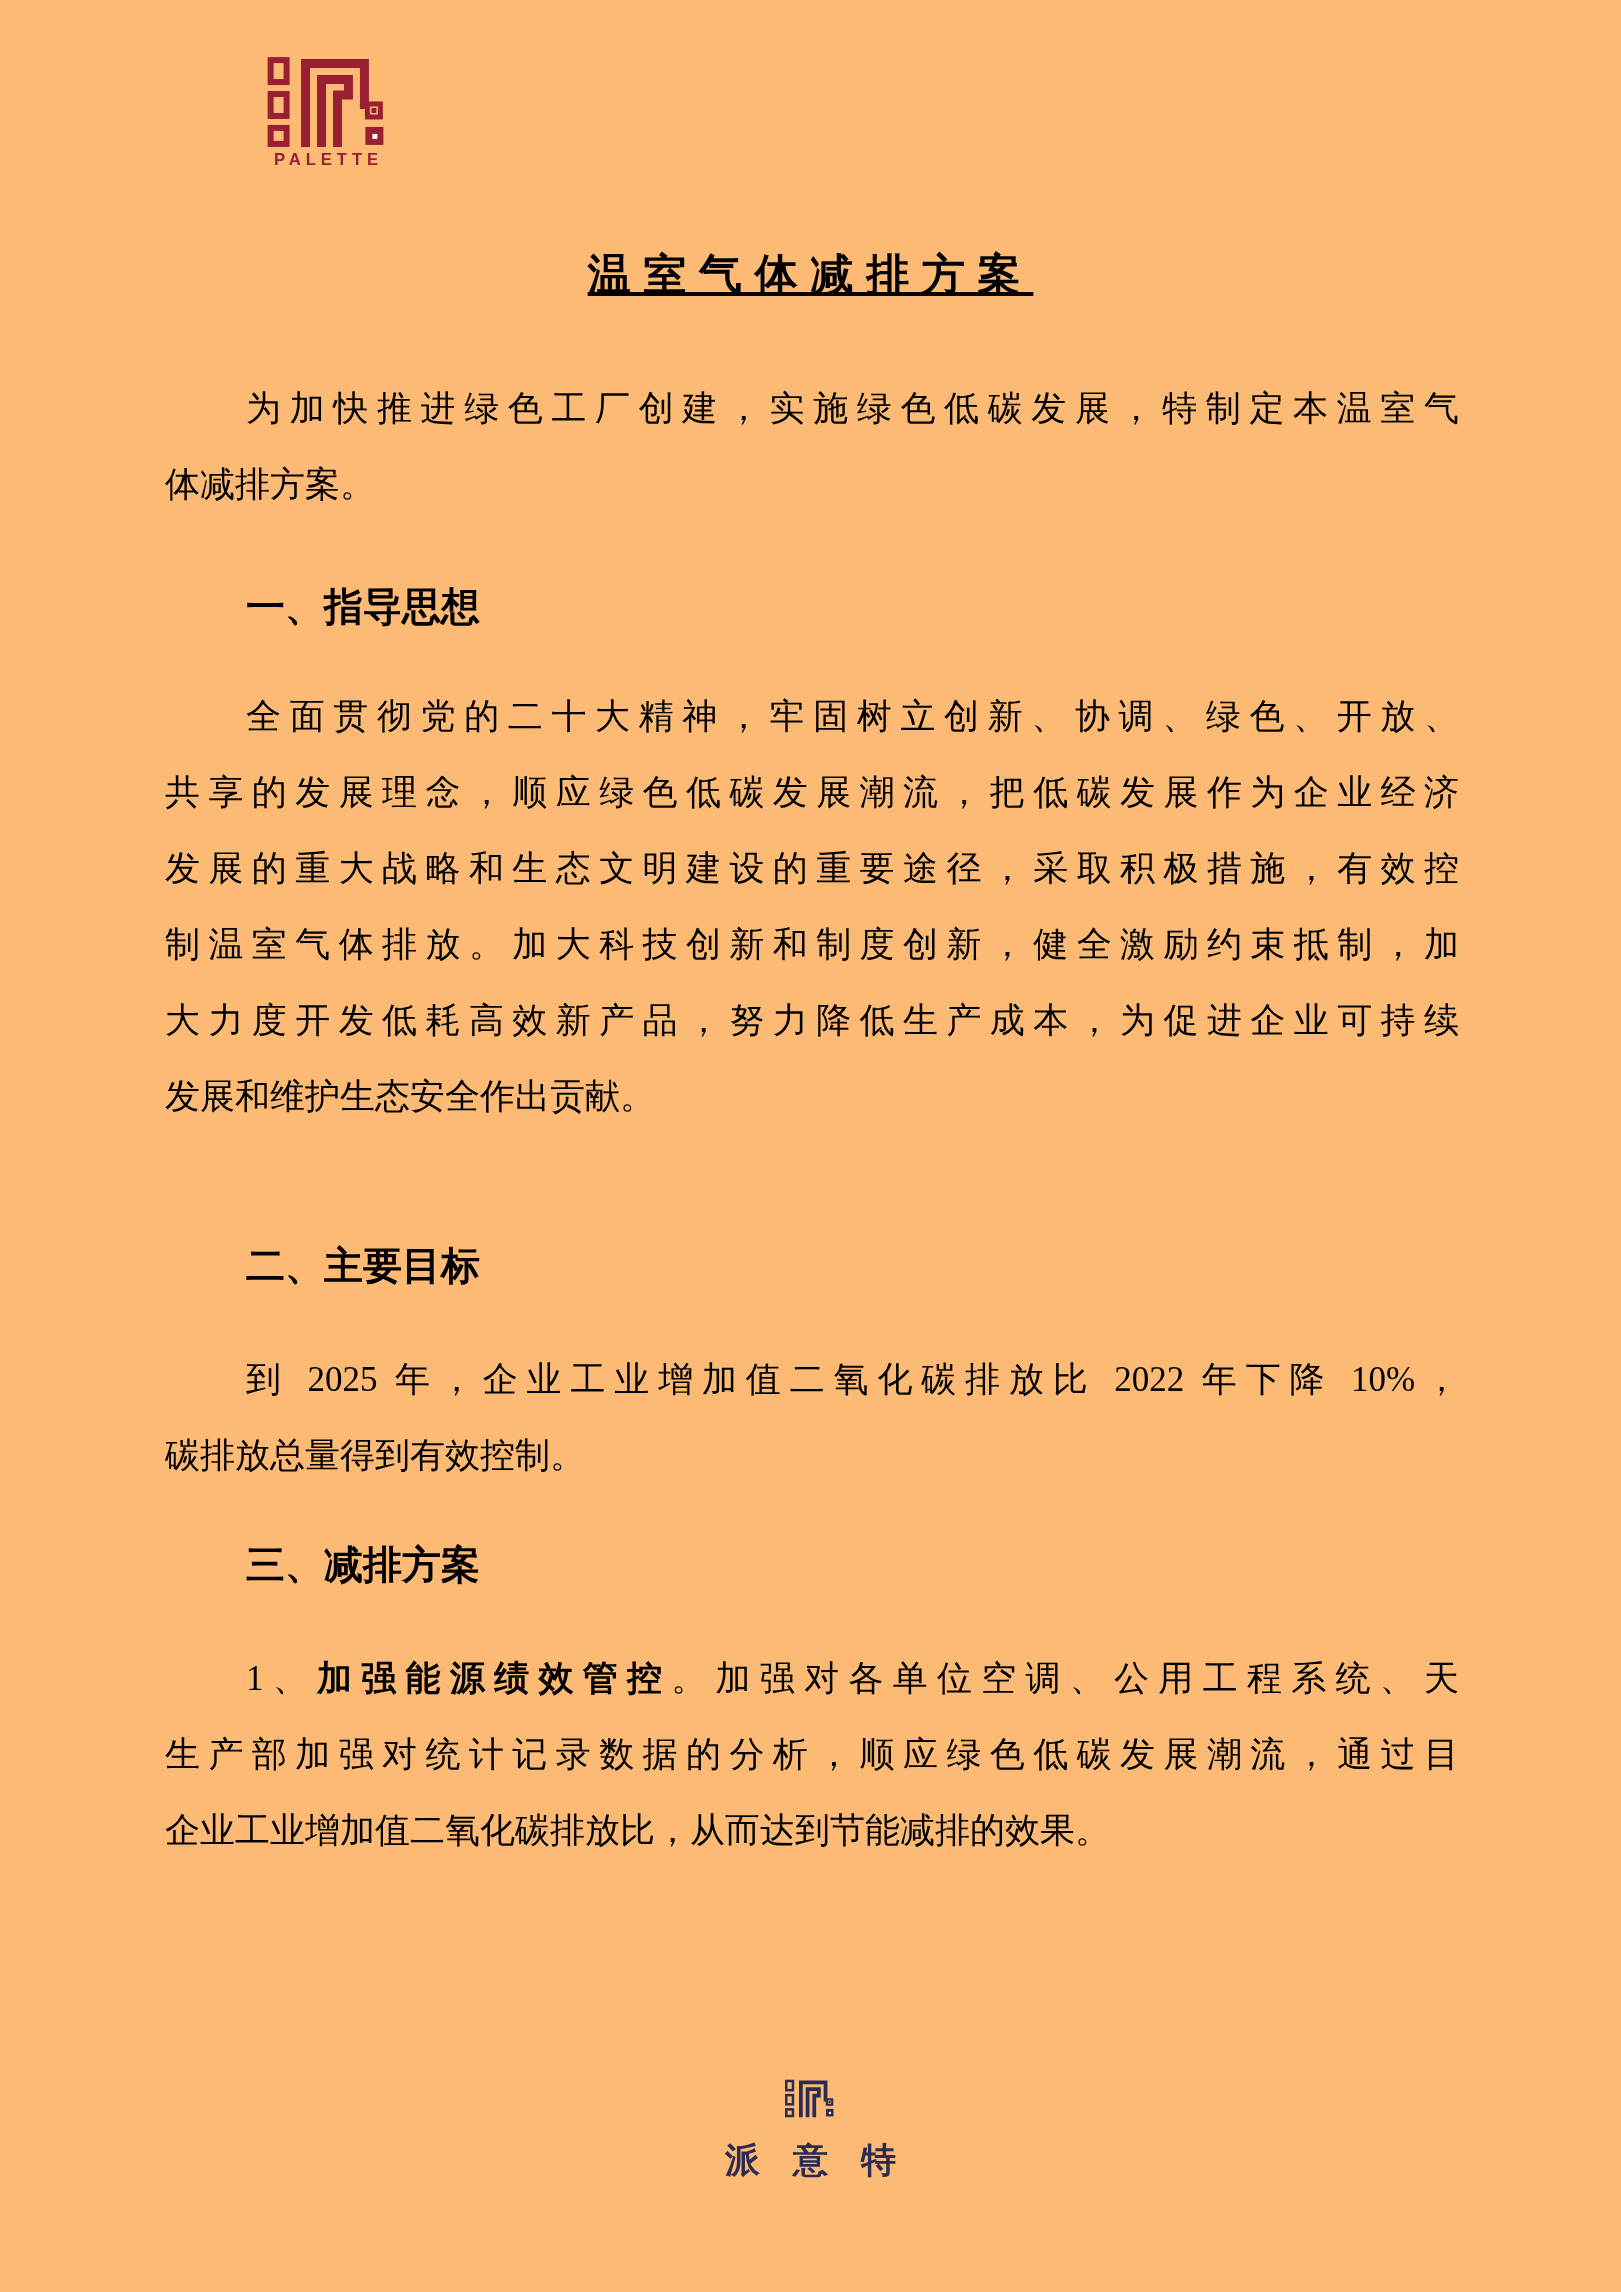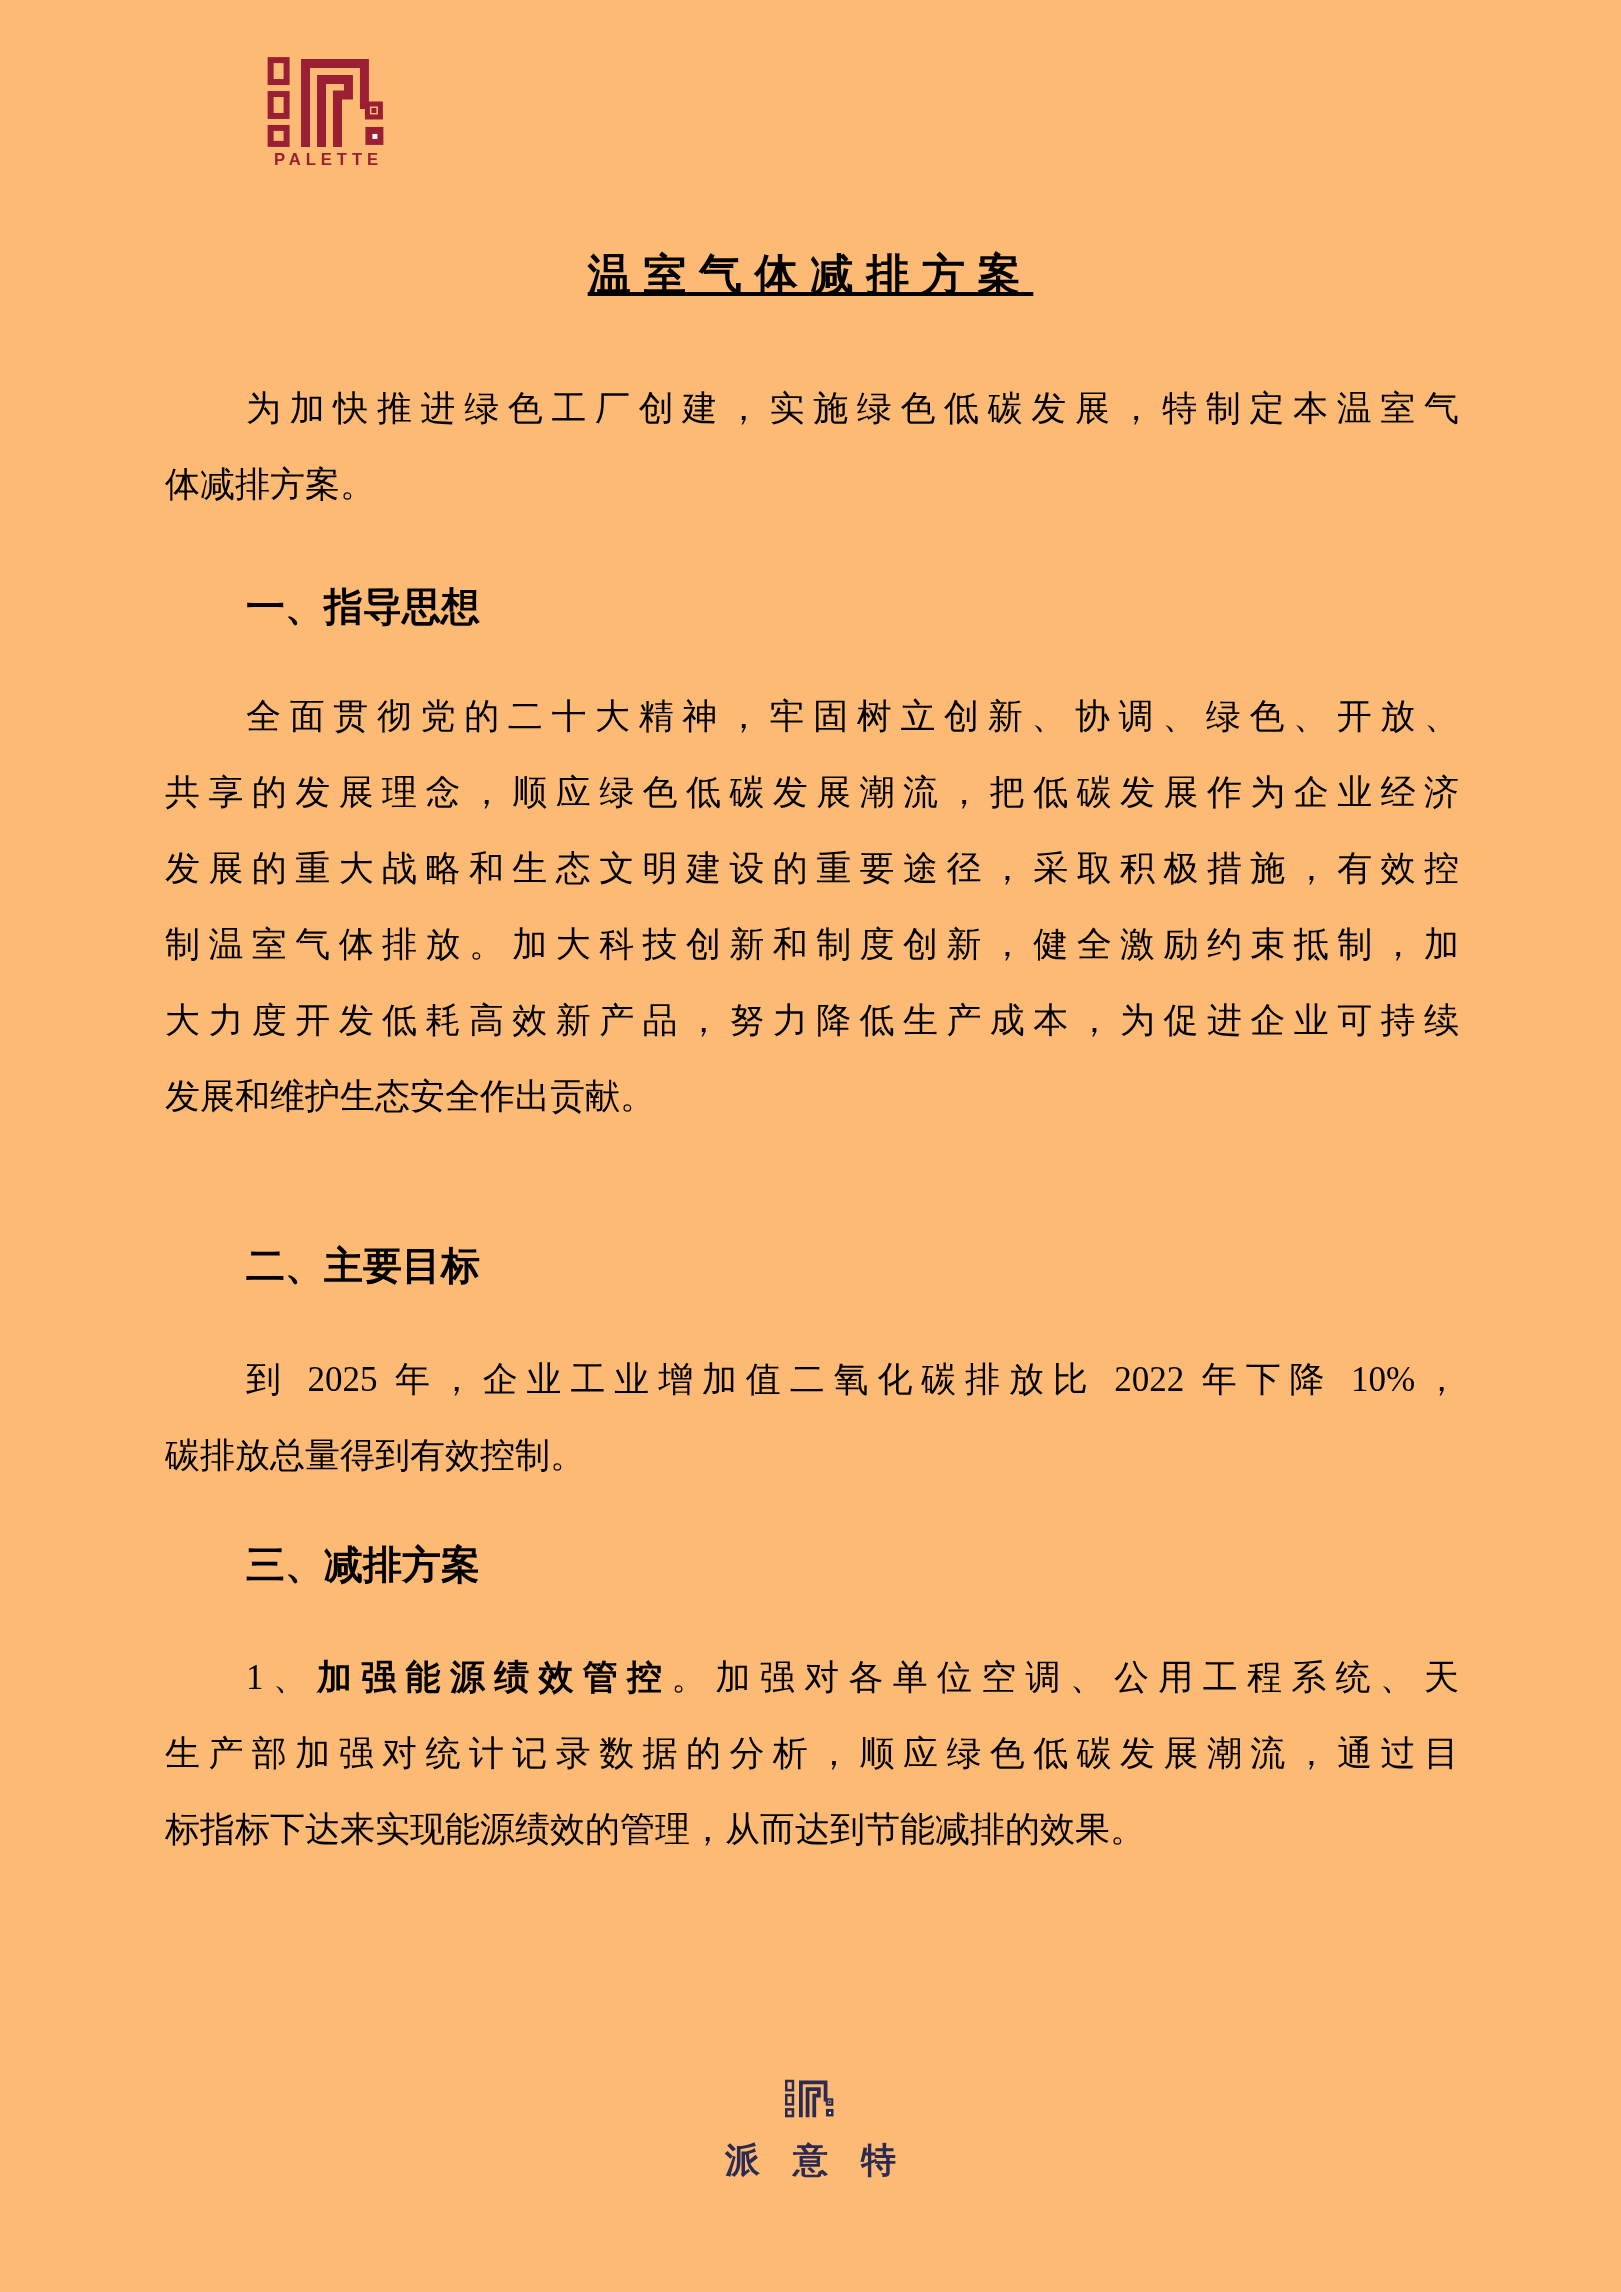--- a/index.html
+++ b/index.html
@@ -62,21 +62,21 @@
   .line.last { text-align: right; text-align-last: left; }
   .indent { padding-left: 81px; }
   .heading {
     font-family: "Liberation Sans", "DejaVu Sans", sans-serif;
     font-size: 39px;
     font-weight: bold;
     line-height: 76px;
     padding-left: 81px;
   }
   .bold-lead {
-    font-family: Liberation Serif, serif;
+    font-family: Liberation Sans, sans-serif;
     font-weight: bold;
   }
 
   
   .footer-brand {
     position: absolute;
     left: 0; top: 2076px;
     width: 100%;
     display: flex;
     align-items: center;
@@ -144,21 +144,21 @@
     <div class="line indent">到 2025 年，企业工业增加值二氧化碳排放比 2022 年下降 10%，</div>
     <div class="line last">碳排放总量得到有效控制。</div>
   </div>
 
   <div class="block heading" style="top:1527px">三、减排方案</div>
   <div class="block" style="top:1640px">
     <div class="line indent">
       <span>1、</span><span class="bold-lead">加强能源绩效管控</span><span>。加强对各单位空调、公用工程系统、天</span>
     </div>
     <div class="line">生产部加强对统计记录数据的分析，顺应绿色低碳发展潮流，通过目</div>
-    <div class="line last">标指标下达来实现能源绩效的管理，从而达到节能减排的效果。</div>
+    <div class="line last">企业工业增加值二氧化碳排放比，从而达到节能减排的效果。</div>
   </div>
 
   <div class="footer-brand">
     <svg preserveAspectRatio="none" aria-hidden="true" viewBox="0 0 52 46" width="51" height="45">
       <use href="#palette-mark"></use>
     </svg>
     <div class="footer-brand-text">派意特</div>
   </div>
 
 </div>

